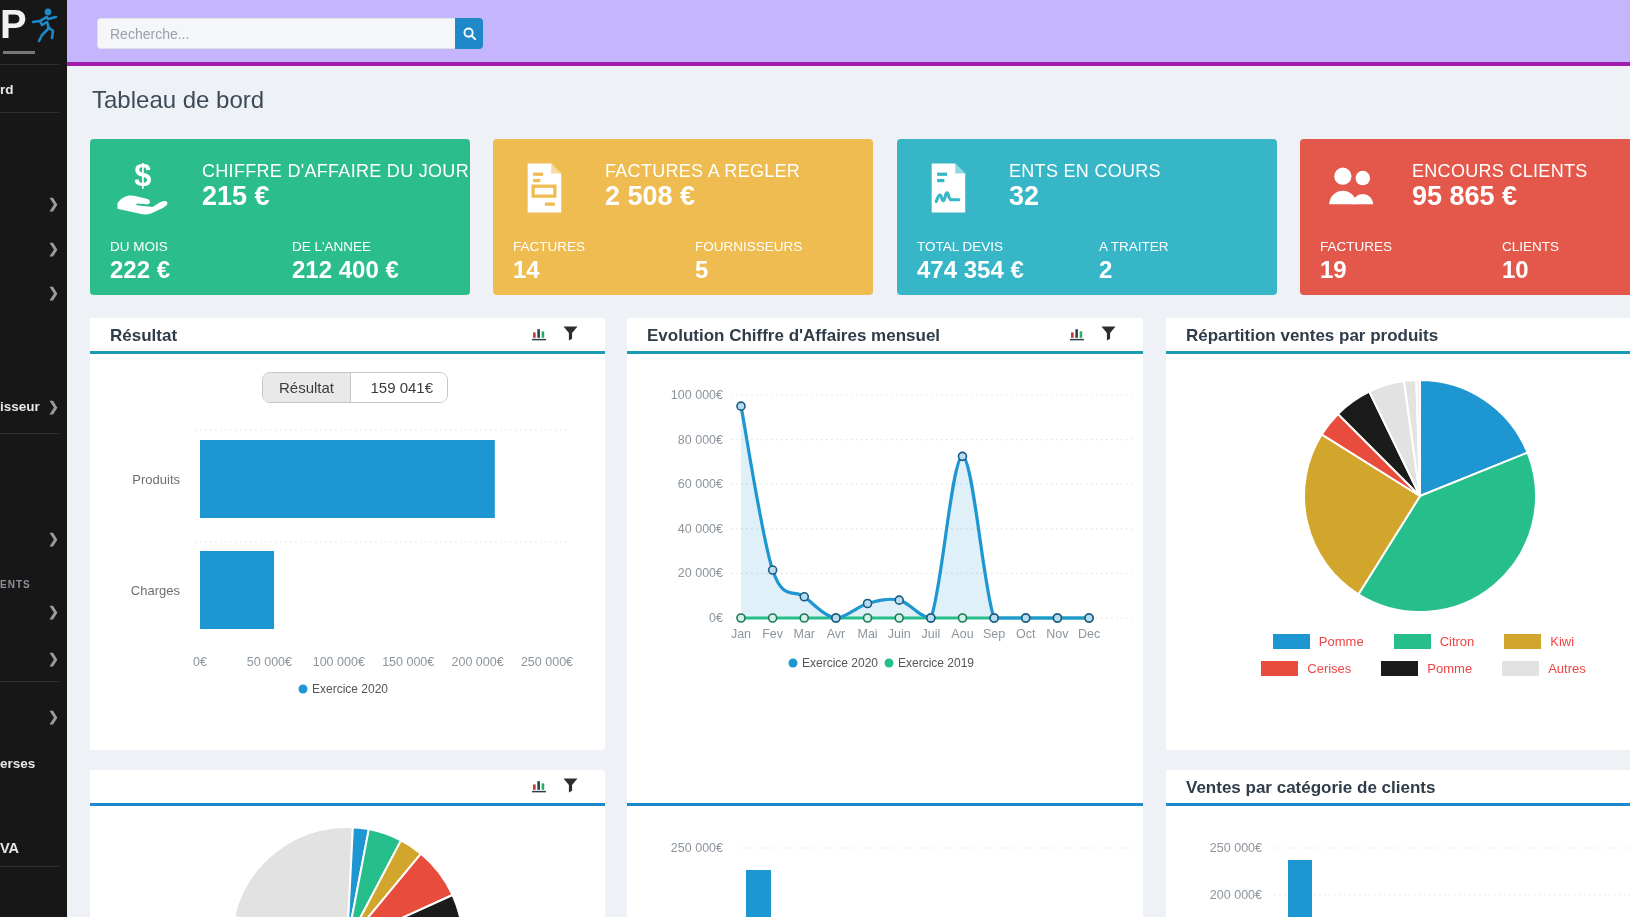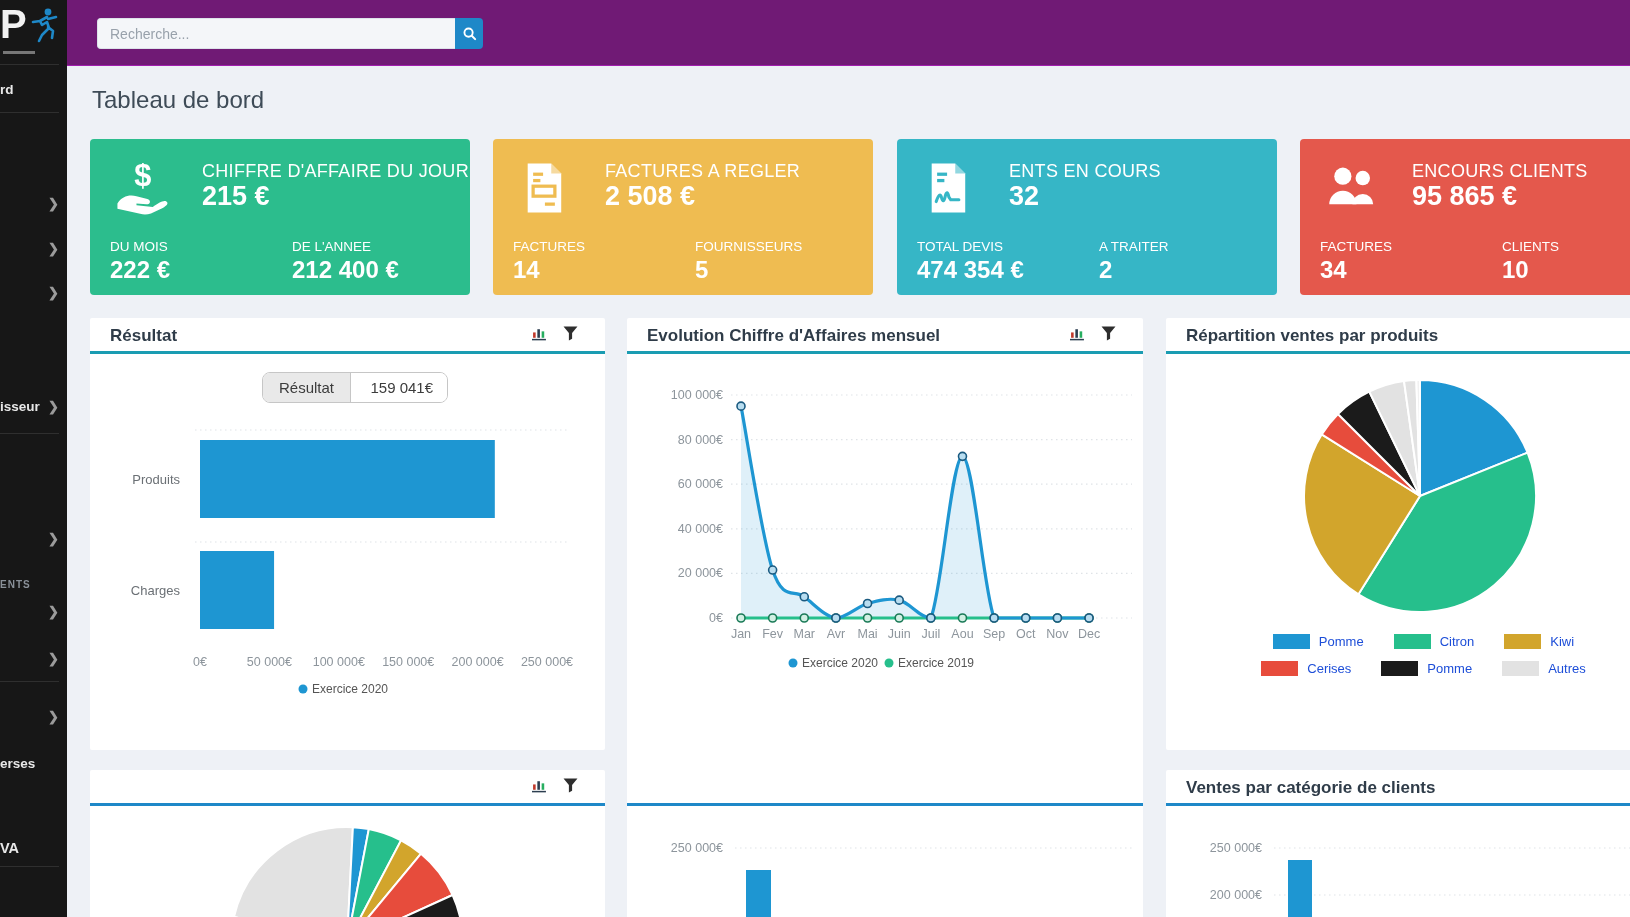--- a/index.html
+++ b/index.html
@@ -9,21 +9,21 @@
   
   .sidebar{position:absolute;left:0;top:0;width:67px;height:917px;background:#171717;z-index:5;}
   .sb-div{position:absolute;left:0;right:8px;height:1px;background:#2f2f2f;}
   .sb-frag{position:absolute;left:0;color:#e8e8e8;font-size:13.5px;font-weight:bold;white-space:nowrap;}
   .sb-sec{position:absolute;left:0;color:#8a9199;font-size:10px;font-weight:bold;letter-spacing:1px;}
   .sb-chev{position:absolute;right:8px;color:#9b9b9b;font-size:13px;font-weight:bold;cursor:pointer;}
   .logo{position:absolute;left:0;top:0;width:67px;height:64px;}
   .logo .pletter{position:absolute;left:0px;top:2px;color:#f2f2f2;font-size:40px;font-weight:bold;}
   .logo .tagbar{position:absolute;left:3px;top:51px;width:32px;height:3px;background:#777;}
   
-  .topbar{position:absolute;left:67px;top:0;width:1563px;height:66px;background:#701a75;border-bottom:1px solid #a21caf;padding-left:15px;}
+  .topbar{position:absolute;left:67px;top:0;width:1563px;height:66px;background:#c4b5fd;border-bottom:4px solid #a21caf;padding-left:15px;}
   .search-input{position:absolute;left:30px;top:18px;width:358px;height:31px;background:#f4f6f9;
     border:1px solid #dde3ea;border-right:none;border-radius:4px 0 0 4px;padding:0 12px;
     font-size:14px;color:#5a6572;font-family:"Liberation Sans",sans-serif;outline:none;}
   .search-input::placeholder{color:#98a1ab;}
   .search-btn{position:absolute;left:388px;top:18px;width:28px;height:31px;background:#1e88c8;
     border:none;border-radius:0 4px 4px 0;cursor:pointer;display:flex;align-items:center;justify-content:center;}
   
   .page-title{position:absolute;left:92px;top:86px;font-size:24px;color:#3e4b57;}
   
   .card{position:absolute;top:139px;width:380px;height:156px;border-radius:4px;color:#fff;}
@@ -49,21 +49,21 @@
   
   .pill{position:absolute;left:172px;top:54px;display:flex;border:1px solid #c6c6c6;border-radius:8px;
         overflow:hidden;font-size:15px;color:#3c3c3c;z-index:2;}
   .pill .pl{background:#e9e9e9;padding:6px 16px;border-right:1px solid #c6c6c6;}
   .pill .pv{background:#fff;padding:6px 14px;min-width:96px;text-align:right;}
   
   .pielegend{position:absolute;left:0;right:0;top:316px;display:flex;flex-direction:column;gap:12px;z-index:2;}
   .lrow{display:flex;justify-content:center;gap:30px;}
   .litem{display:flex;align-items:center;gap:9px;cursor:pointer;}
   .lswatch{width:37px;height:15px;}
-  .llabel{font-size:13px;color:#1d4ed8;}
+  .llabel{font-size:13px;color:#ef4444;}
 </style>
 </head>
 <body>
 
 <div class="screen">
 
   <div class="sidebar">
     <div class="logo">
       <span class="pletter">P</span>
       <svg style="position:absolute;left:26px;top:6px" width="34" height="40" viewBox="0 0 34 40">
@@ -161,21 +161,21 @@
       <svg width="58" height="58" viewBox="0 0 64 64">
         <circle cx="23" cy="19" r="9.5" fill="#fff"></circle>
         <path d="M8 50 a15 15 0 0 1 30 0 z" fill="#fff"></path>
         <circle cx="45" cy="21" r="8" fill="#fff"></circle>
         <path d="M33.5 50 a11.5 11.5 0 0 1 23 0 z" fill="#fff"></path>
       </svg>
     </span>
     <span class="clabel">ENCOURS CLIENTS</span>
     <span class="cvalue">95 865 €</span>
     <span class="s1l">FACTURES</span>
-    <span class="s1v">34</span>
+    <span class="s1v">19</span>
     <span class="s2l">CLIENTS</span>
     <span class="s2v">10</span>
   </div>
 
   <div class="panel" style="left:90px;top:318px;width:515px;height:432px">
     <div class="phead">
       <span class="ptitle">Résultat</span>
       <span class="hic hic-chart">
         <svg width="15" height="15" viewBox="0 0 14 14">
             <rect x="1" y="6" width="2.4" height="5" fill="#c0392b"></rect>

